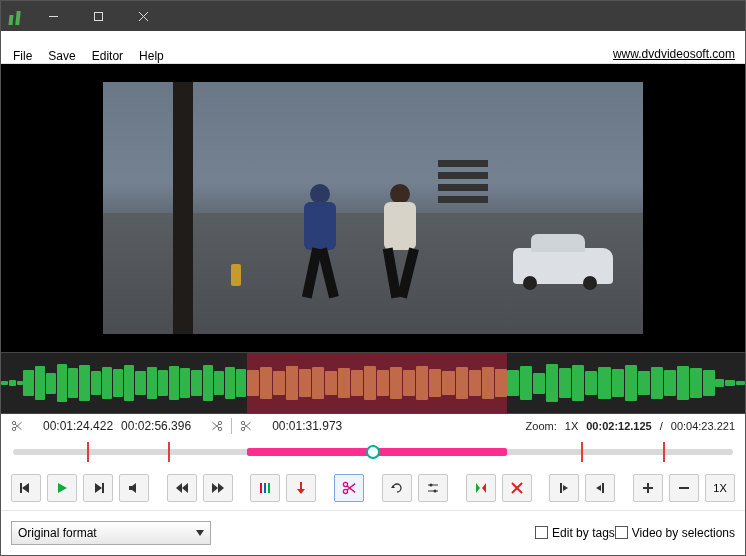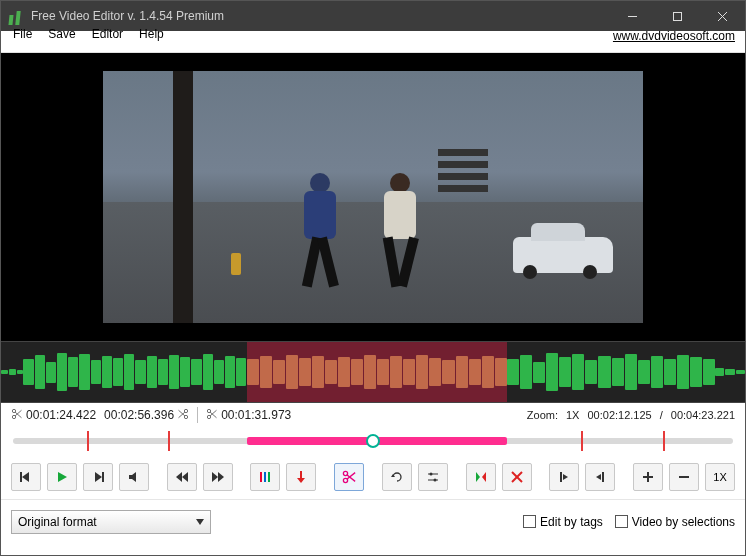--- a/index.html
+++ b/index.html
@@ -6,21 +6,21 @@
 body { width: 746px; height: 556px; background: #fff; border: 1px solid #555; overflow: hidden; }
 
 .titlebar { height: 30px; background: #3c3c3c; color: #ccc; display: flex; align-items: center; }
 .app-icon { width: 18px; height: 18px; margin: 0 6px; position: relative; }
 .app-icon::before { content:''; position:absolute; bottom:0; left:2px; width:4px; height:10px; background:#4caf50; transform: skewX(-6deg);}
 .app-icon::after  { content:''; position:absolute; bottom:0; left:9px; width:4px; height:14px; background:#4caf50; transform: skewX(-6deg);}
 .title-text { flex:1; font-size: 12px; color: #d0d0d0; }
 .winbtn { width: 45px; height: 30px; display:flex; align-items:center; justify-content:center; color:#ddd; }
 .winbtn svg { width:11px; height:11px; }
 
-.menubar { height: 22px; background: #fff; display:flex; align-items:flex-end; padding: 9px 4px; border-bottom: 1px solid #e0e0e0; }
+.menubar { height: 22px; background: #fff; display:flex; align-items:flex-start; padding: 16px 4px; border-bottom: 1px solid #e0e0e0; }
 .menuitem { padding: 2px 8px; color:#000; font-size: 12px; }
 .menu-spacer { flex:1; }
 .site-link { color:#000; text-decoration: underline; font-size:12px; padding-right:6px; }
 
 .video-area { height: 288px; background: #000; display:flex; align-items:center; justify-content:center; }
 .video-frame { width: 540px; height: 252px; background: linear-gradient(180deg,#6a7886 0%,#748191 40%,#555e66 60%,#4b4f53 100%); position:relative; overflow:hidden; }
 .ground { position:absolute; bottom:0; left:0; right:0; height:48%; background:linear-gradient(180deg,#595e63,#4a4d51);}
 .pole { position:absolute; top:0; bottom:0; width:20px; background:#1f1c1a; }
 .runner { position:absolute; bottom:20px; width:54px; height:130px; }
 .head { position:absolute; top:0; left:50%; width:20px; height:20px; border-radius:50%; transform:translateX(-50%); }
@@ -35,55 +35,54 @@
 
 .wave-area { height: 62px; background: #222; border-top: 1px solid #444; border-bottom: 1px solid #444; position:relative; display:flex; align-items:center; }
 .wave-seg { height: 100%; display:flex; flex-direction:column; justify-content:center; align-items:center; gap:1px;}
 .wave-seg .bars { width:100%; height:70%; display:flex; align-items:center; gap:1px; }
 .wave-seg .bars span { flex:1; background: currentColor; display:block; height: var(--h); border-radius:1px;}
 .wave-green { color:#2fb54a; }
 .wave-red { color:#c16a4a; background: rgba(180,30,60,0.4); }
 .wave-red-solid { background: rgba(180,30,60,0.55); }
 
 .timecodes { height: 24px; display:flex; align-items:center; padding: 0 10px; gap: 8px; color:#222; }
-.tc-item { display:flex; align-items:flex-start; gap:3px; font-size:11px;}
+.tc-item { display:flex; align-items:center; gap:20px; font-size:11px;}
 .tc-spacer { flex:1; }
-.tc-heavy { font-weight: normal; }
+.tc-heavy { font-weight: bold; }
 
 .small-scissors { width:12px; height:12px; }
 
 .track { height: 28px; position:relative; padding: 0 12px; }
 .track-bar { position:absolute; top:50%; left:12px; right:12px; height:6px; background:#d9d9d9; border-radius:3px; transform:translateY(-50%);}
 .track-sel { position:absolute; top:50%; height:8px; background:#ff2d8f; transform:translateY(-50%); border-radius:2px;}
 .tick { position:absolute; top:4px; width:2px; height:20px; background:#e63b3b; }
 .handle { position:absolute; top:50%; width:14px; height:14px; background:#fff; border:2px solid #00b294; border-radius:50%; transform:translate(-50%,-50%);}
 
 .toolbar { height: 44px; display:flex; align-items:center; padding: 0 10px; gap: 6px; position:relative;}
 .btn { height:28px; min-width:30px; background:#f4f4f4; border:1px solid #c8c8c8; border-radius:2px; display:flex; align-items:center; justify-content:center; padding: 0 5px; }
 .btn.sel { border-color:#7da7d9; background:#eef4fb;}
 .group-gap { width: 10px; }
 .ico { width:14px; height:14px; display:block; }
 
 .callout { position:absolute; background:#f2ea7a; border:1px solid #c8bf4a; padding:4px 10px; font-size:12px; border-radius:2px; box-shadow: 1px 1px 2px rgba(0,0,0,0.2);}
 .callout1 { left: 14px; top: -2px; }
 .callout2 { right: 90px; top: -2px; }
 
-.footer { height: 44px; display:flex; align-items:center; padding: 0 10px; gap: 12px; border-top: 1px solid #e6e6e6;}
+.footer { height: 44px; display:flex; align-items:center; padding: 0 10px; border-top: 1px solid #e6e6e6;}
 .format-select { width: 200px; height: 24px; background: linear-gradient(#fff,#e8e8e8); border:1px solid #aaa; display:flex; align-items:center; padding:0 6px; justify-content:space-between; font-size:12px;}
 .footer-spacer { flex:1; }
 .chk { display:flex; align-items:center; gap:4px; font-size:12px; }
 .chk .box { width:13px; height:13px; border:1px solid #555; background:#fff;}
 .save-btn { width:110px; height:24px; background:linear-gradient(#fafafa,#e2e2e2); border:1px solid #8a8a8a; display:flex; align-items:center; justify-content:center; font-size:12px;}
 </style>
 </head>
 <body>
 
 <div class="titlebar">
   <div class="app-icon"></div>
-  <div class="title-text">Free Video Editor v. 1.4.54 Premium</div>
   <div class="winbtn">
       <svg viewBox="0 0 11 11">
         <line x1="1" y1="5.5" x2="10" y2="5.5" stroke="#ddd" stroke-width="1"></line>
       </svg>
     </div>
   <div class="winbtn">
       <svg viewBox="0 0 11 11">
         <rect x="1.5" y="1.5" width="8" height="8" fill="none" stroke="#ddd" stroke-width="1"></rect>
       </svg>
     </div>

